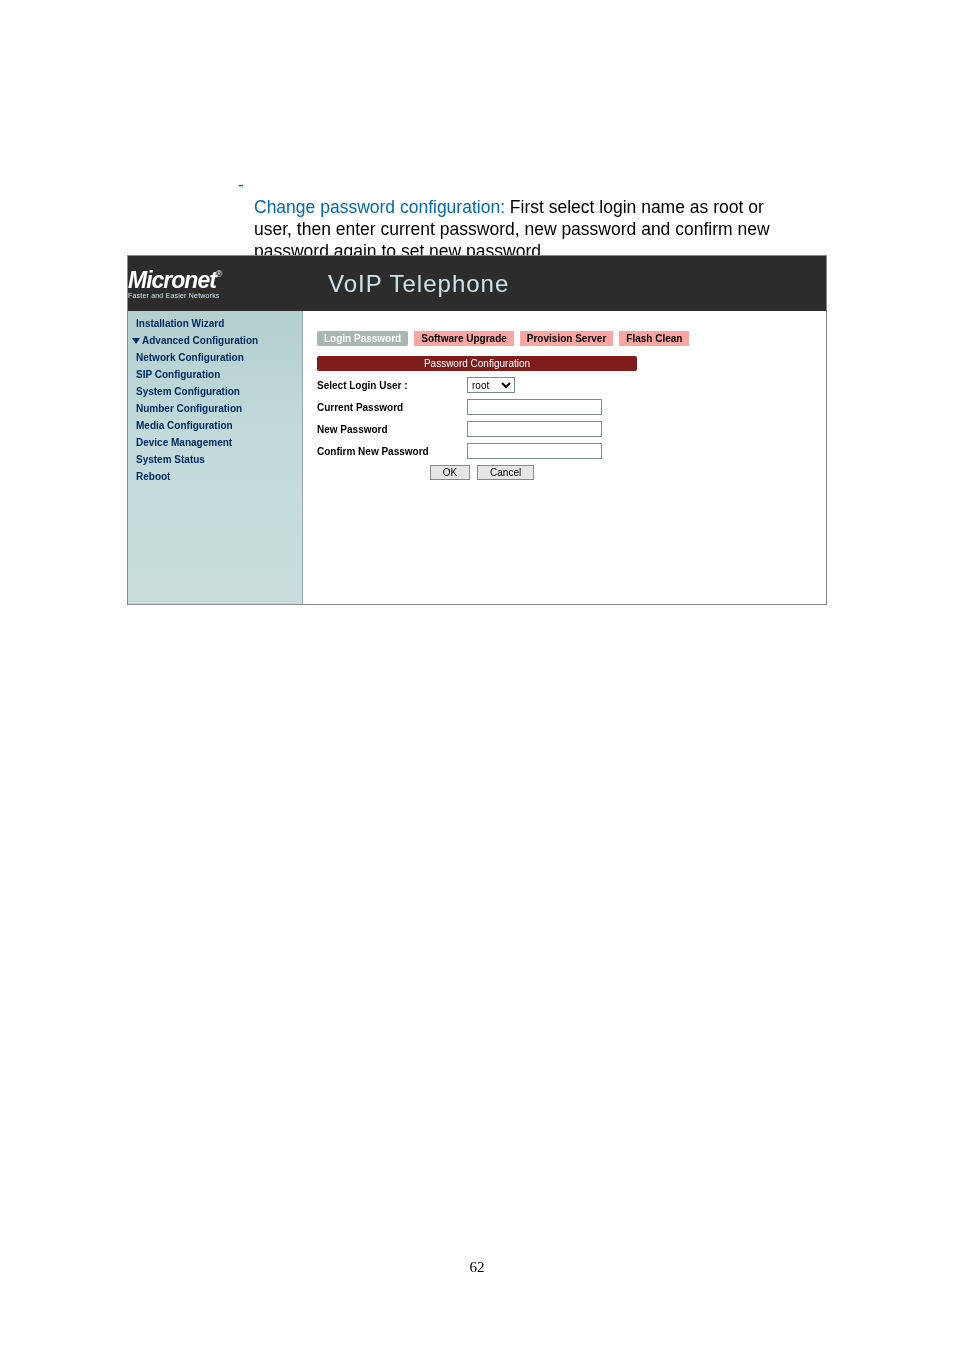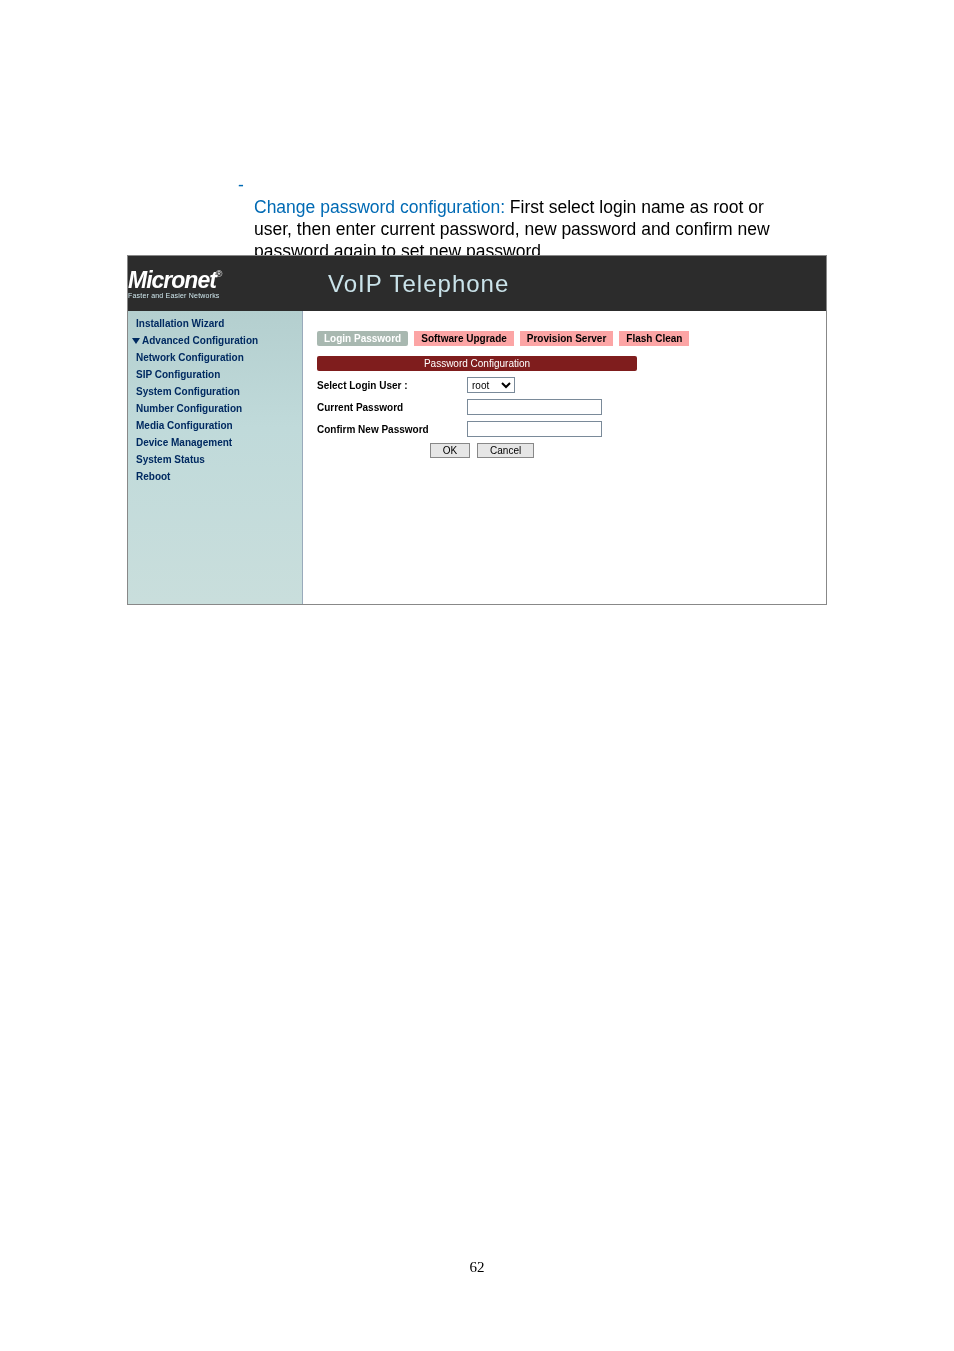--- a/index.html
+++ b/index.html
@@ -224,20 +224,24 @@
         <label>Select Login User :</label>
         <select>
           <option>root</option>
         </select>
       </div>
       <div class="form-row">
         <label>Current Password</label>
         <input type="password" style="">
       </div>
       <div class="form-row">
+        <label>New Password</label>
+        <input type="password" style="">
+      </div>
+      <div class="form-row">
         <label>Confirm New Password</label>
         <input type="password" style="">
       </div>
 
       <div class="buttons">
         <button>OK</button>
         <button>Cancel</button>
       </div>
     </div>
   </div>

